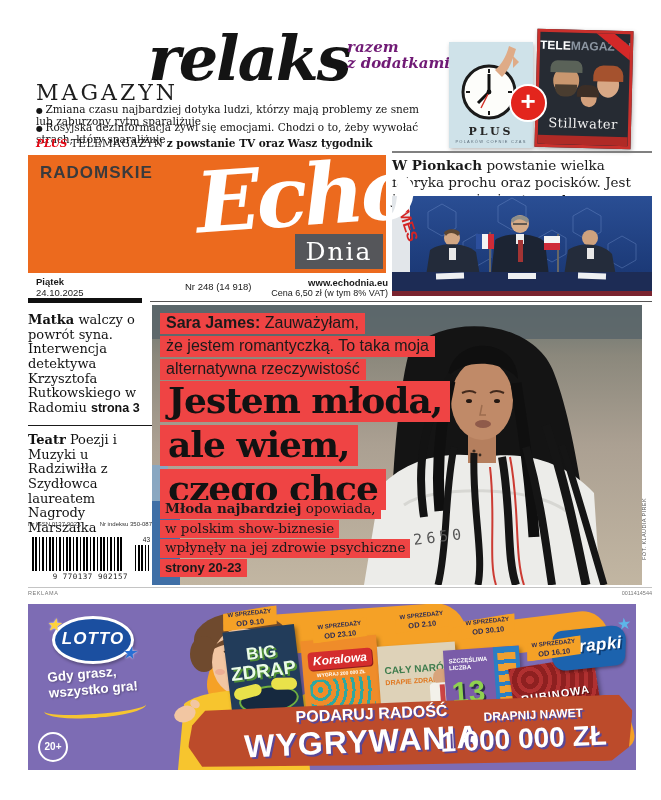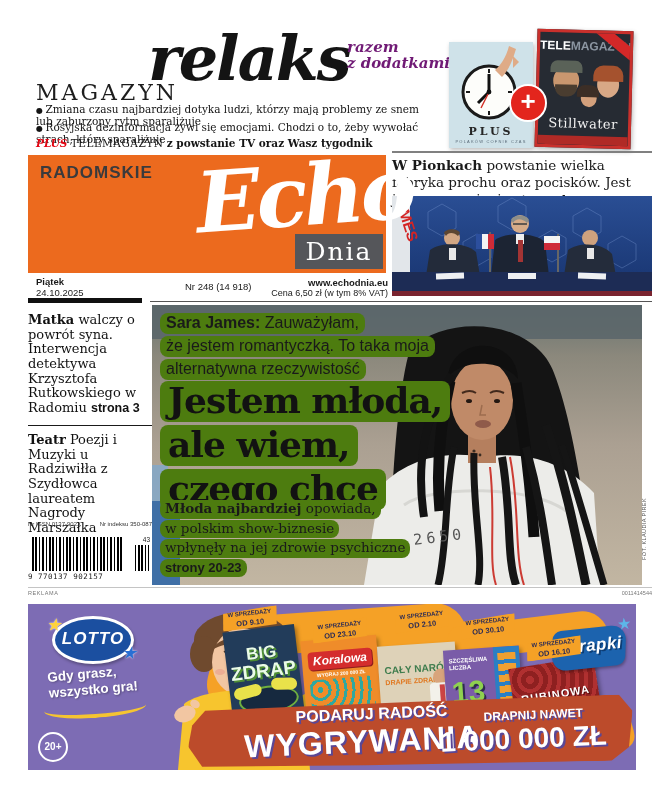--- a/index.html
+++ b/index.html
@@ -62,28 +62,28 @@
   .sidebar{left:28px;top:306px;width:124px;}
   .sb-item{font-family:"DejaVu Serif",serif;font-size:13px;line-height:1.13;padding:7px 0 9px;color:#111;}
   .sb-item + .sb-item{border-top:1.5px solid #1a1a1a;}
   .sb-item .lead{font-weight:bold;}
   .sb-item .pref{font-size:12.5px;}
   .issn-row{left:28px;top:521px;width:124px;display:flex;justify-content:space-between;
             font-size:6px;color:#333;}
   .barcode{left:28px;top:533px;width:124px;height:50px;background:#fff;}
   .bars{position:absolute;left:4px;top:4px;width:92px;height:34px;
         background:repeating-linear-gradient(90deg,#000 0 1.5px,#fff 1.5px 3.4px);}
-  .bars-num{position:absolute;left:0;top:39px;width:100px;text-align:left;font-size:7.5px;letter-spacing:.5px;}
+  .bars-num{position:absolute;left:0;top:39px;width:100px;text-align:right;font-size:7.5px;letter-spacing:.5px;}
   .bars-sm{position:absolute;right:2px;top:12px;width:15px;height:26px;
         background:repeating-linear-gradient(90deg,#000 0 1.5px,#fff 1.5px 3.2px);}
   .bars-wk{position:absolute;right:2px;top:3px;font-size:6.5px;}
 
   
   .photo-main{left:152px;top:305px;width:490px;height:280px;overflow:hidden;}
-  .strip{background:#4d7c0f;display:table;white-space:nowrap;border-radius:8px;}
+  .strip{background:#ef4444;display:table;white-space:nowrap;}
   .quote{left:160px;top:313px;z-index:4;font-size:16px;line-height:1;}
   .quote .strip{padding:2px 6px 3px;margin-bottom:2px;}
   .quote .lead{font-weight:bold;}
   .headline{left:160px;top:381px;z-index:4;font-family:"DejaVu Serif",serif;font-weight:bold;
             font-size:36px;letter-spacing:-1px;line-height:1;color:#121212;}
   .headline .strip{padding:1px 8px 4px;margin-bottom:3px;}
   .deck{left:160px;top:500px;z-index:4;font-family:"DejaVu Serif",serif;font-size:13.5px;line-height:1;}
   .deck .strip{padding:2px 5px 3px;margin-bottom:1px;}
   .deck .lead{font-weight:bold;}
   .deck .pref{font-size:13px;}

